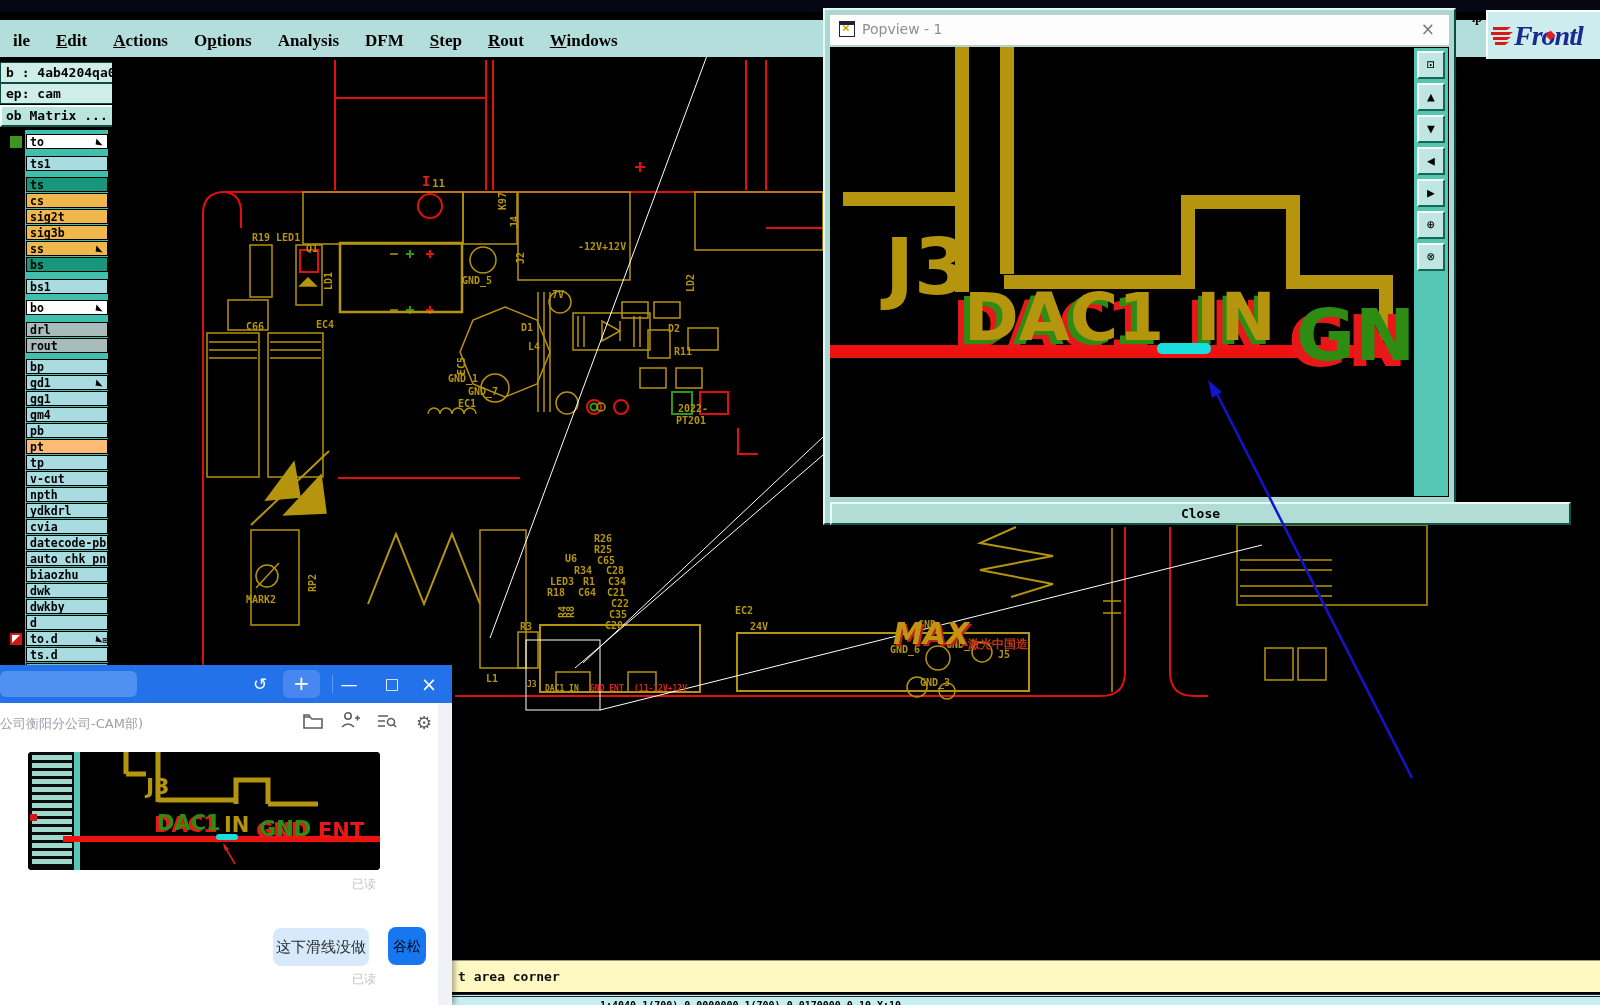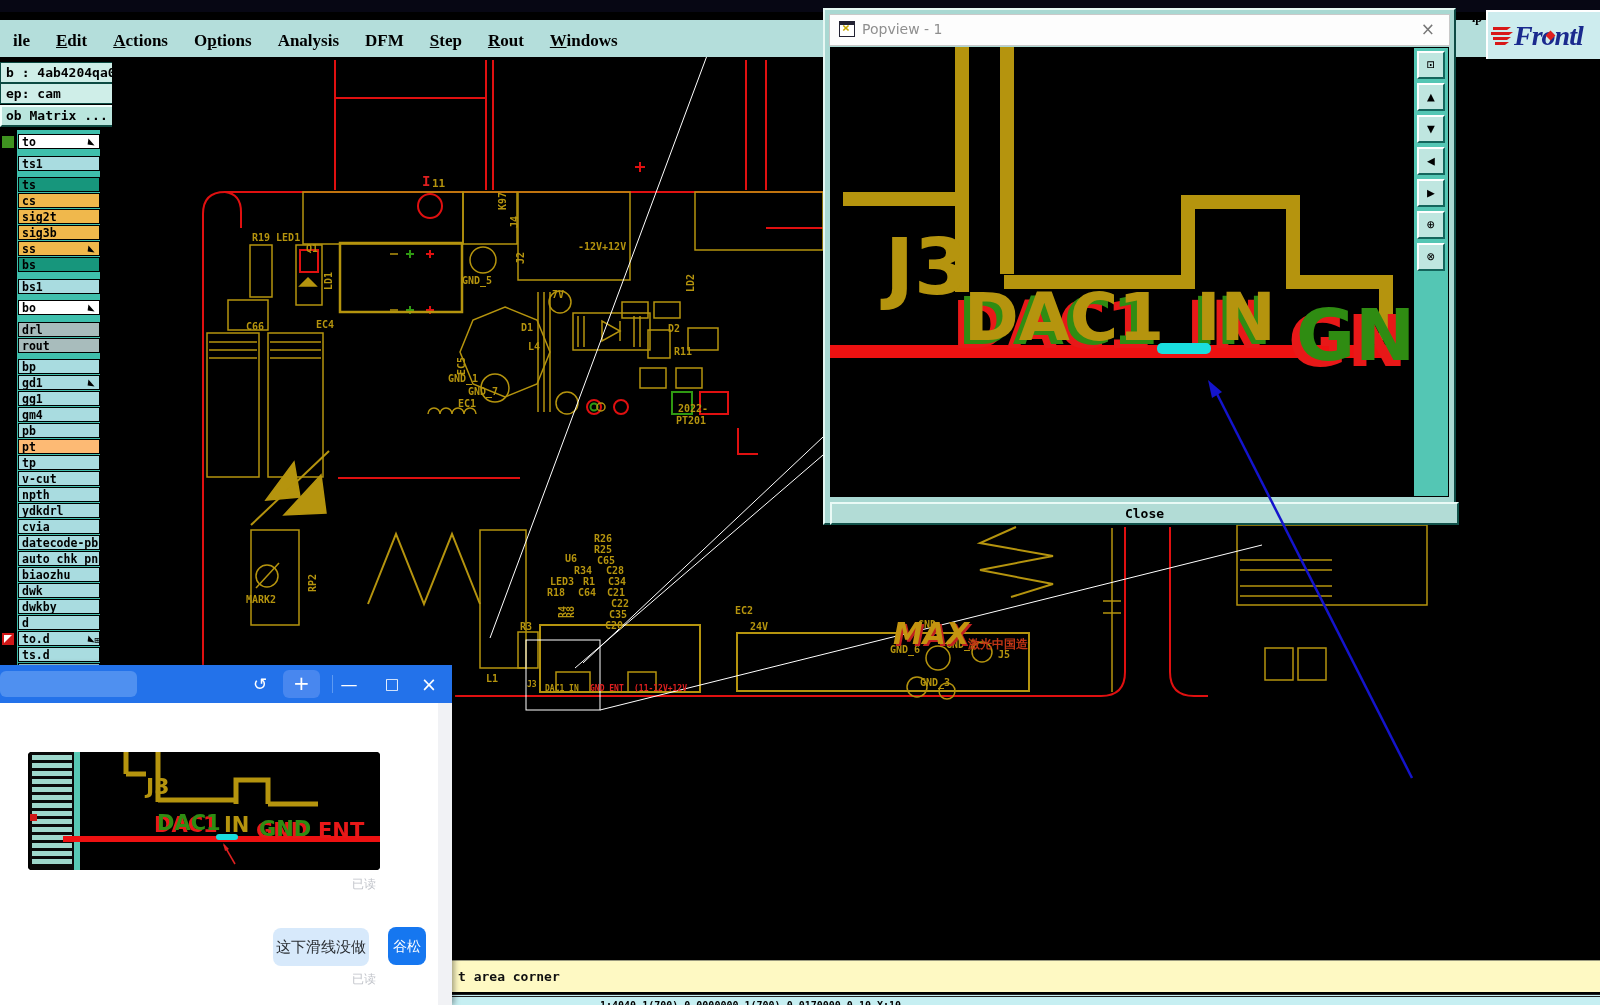--- a/index.html
+++ b/index.html
@@ -25,21 +25,21 @@
   
   #job-panel{left:0;top:57px;width:420px;height:73px;background:#000;z-index:1;}
   .job-box{position:absolute;left:0;width:128px;height:21px;background:#cfeee8;border:1px solid #0c4a42;
            font-size:13px;font-weight:bold;color:#000;line-height:20px;padding-left:5px;box-sizing:border-box;}
   #matrix-btn{position:absolute;left:0;top:48px;width:126px;height:22px;background:#b9e5dd;
       border-top:2px solid #f2fffc;border-left:2px solid #f2fffc;border-right:2px solid #114c44;
       border-bottom:2px solid #114c44;font-size:13px;font-weight:bold;line-height:18px;padding-left:4px;
       box-sizing:border-box;cursor:pointer;}
 
   
-  #sidebar{left:0;top:130px;width:100px;height:830px;background:#3fbfac;z-index:1;}
+  #sidebar{left:8px;top:130px;width:100px;height:830px;background:#3fbfac;z-index:1;}
   #sidebar .swcol{position:absolute;left:0;top:0;width:17px;height:100%;background:#000;}
   #layer-list{position:absolute;left:0;top:4px;width:112px;}
   .layer-row{position:relative;height:15.5px;margin-bottom:0.5px;}
   .layer-row.gap{margin-bottom:6px;}
   .layer-sw{position:absolute;left:2px;top:2px;width:12px;height:12px;background:#000;}
   .layer-btn{position:absolute;left:18px;top:0;width:82px;height:15px;border:1px solid #000;
       font-size:11.5px;font-weight:bold;color:#000;line-height:14px;padding-left:3px;box-sizing:border-box;
       overflow:hidden;white-space:nowrap;cursor:pointer;}
   .layer-arrow{position:absolute;right:4px;top:4px;width:0;height:0;
       border-left:7px solid #000;border-top:6px solid transparent;transform:rotate(8deg);}
@@ -64,21 +64,21 @@
   #pop-icon:after{content:"×";position:absolute;left:2px;top:-2px;font-size:13px;font-weight:bold;color:#c8a800;}
   #pop-close-x{position:absolute;right:14px;top:4px;font-size:17px;color:#777;cursor:pointer;
       font-family:"DejaVu Sans",sans-serif;}
   #pop-canvas{position:absolute;left:5px;top:37px;width:583px;height:450px;background:#000;overflow:hidden;}
   #pop-toolcol{position:absolute;left:588px;top:37px;width:36px;height:450px;background:#54c6b4;
       border:1px solid #000;box-sizing:border-box;}
   .pop-tool{width:28px;height:28px;margin:3px auto 4px auto;background:#bfe6e0;
       border-top:2px solid #fff;border-left:2px solid #fff;border-right:2px solid #14655c;
       border-bottom:2px solid #14655c;box-sizing:border-box;text-align:center;line-height:23px;
       font-size:13px;color:#000;cursor:pointer;}
-  #pop-closebar{position:absolute;left:5px;top:492px;width:629px;height:23px;background:#b2dcd6;
+  #pop-closebar{position:absolute;left:5px;top:492px;width:741px;height:23px;background:#b2dcd6;
       border-top:2px solid #eafaf6;border-left:2px solid #eafaf6;border-right:2px solid #11524a;
       border-bottom:2px solid #11524a;box-sizing:border-box;text-align:center;
       font-size:13px;font-weight:bold;line-height:19px;cursor:pointer;}
 
   
   #statusbar{left:0;top:960px;width:1600px;height:31px;background:#fef9c3;border-top:1px solid #9a9a80;z-index:2;}
   #status-text{position:absolute;left:458px;top:8px;font-size:13px;font-weight:bold;color:#101010;}
   #coordbar{left:0;top:994px;width:1600px;height:11px;background:#c6eff2;border-top:3px double #222;
       overflow:hidden;z-index:2;}
   #coord-text{position:absolute;left:600px;top:3px;font-size:10px;font-weight:bold;color:#000;}
@@ -98,21 +98,21 @@
   .chat-ico{position:absolute;top:8px;width:24px;height:24px;color:#5a5f66;cursor:pointer;
       text-align:center;line-height:24px;font-size:17px;}
   #chat-body{position:absolute;left:0;top:78px;width:438px;height:262px;background:#fff;}
   #chat-scroll{position:absolute;left:438px;top:38px;width:14px;height:302px;background:#f1f2f5;}
   #thumb{position:absolute;left:28px;top:9px;width:352px;height:118px;border-radius:4px;overflow:hidden;
       background:#000;cursor:pointer;}
   .read{position:absolute;font-size:12px;color:#c0c3c9;}
   #bubble{position:absolute;left:273px;top:185px;width:96px;height:38px;background:#d7e9fb;border-radius:8px;
       font-size:15px;color:#2a2e33;text-align:center;line-height:38px;cursor:default;}
   #avatar{position:absolute;left:388px;top:184px;width:38px;height:38px;background:#1677f0;border-radius:8px;
-      color:#ffffff;font-size:14px;text-align:center;line-height:38px;cursor:pointer;}
+      color:#000000;font-size:14px;text-align:center;line-height:38px;cursor:pointer;}
 
   #arrow-overlay{left:0;top:0;width:1600px;height:1005px;z-index:30;pointer-events:none;}
   svg text{user-select:none;}
 </style>
 </head>
 <body>
 
 <div class="abs" id="titlestrip"></div>
 
 <div class="abs" id="menubar"><div class="menu-item">ile</div><div class="menu-item"><u>E</u>dit</div><div class="menu-item"><u>A</u>ctions</div><div class="menu-item">O<u>p</u>tions</div><div class="menu-item">Analysis</div><div class="menu-item">DFM</div><div class="menu-item"><u>S</u>tep</div><div class="menu-item"><u>R</u>out</div><div class="menu-item"><u>W</u>indows</div></div>
@@ -478,20 +478,42 @@
 <div class="abs" id="chat">
   <div id="chat-titlebar">
     <div id="chat-pill"></div>
     <div class="chat-tb-ico" style="left:247px;">↺</div>
     <div id="chat-plus">+</div>
     <div id="chat-divider"></div>
     <div class="chat-tb-ico" style="left:336px;">—</div>
     <div class="chat-tb-ico" style="left:379px;font-size:15px;">□</div>
     <div class="chat-tb-ico" style="left:416px;font-size:19px;">×</div>
   </div>
+  <div id="chat-toolrow">
+    <div id="chat-group">公司衡阳分公司-CAM部)</div>
+    <div class="chat-ico" style="left:301px;">
+      <svg width="20" height="16" viewBox="0 0 20 16">
+          <path d="M1,4 h6 l2,2 h10 v9 h-18 z M1,4 v-2 h5 l1,2" fill="none" stroke="#5a5f66" stroke-width="1.6"></path>
+        </svg>
+    </div>
+    <div class="chat-ico" style="left:338px;">
+      <svg width="20" height="18" viewBox="0 0 20 18">
+          <circle cx="8" cy="5" r="3.2" fill="none" stroke="#5a5f66" stroke-width="1.6"></circle>
+      <path d="M2,16 q6,-6 12,0 M15,7 h5 M17.5,4.5 v5" fill="none" stroke="#5a5f66" stroke-width="1.6"></path>
+        </svg>
+    </div>
+    <div class="chat-ico" style="left:375px;">
+      <svg width="20" height="16" viewBox="0 0 20 16">
+          <path d="M1,3 h10 M1,8 h7 M1,13 h7" stroke="#5a5f66" stroke-width="1.6"></path>
+      <circle cx="14" cy="9" r="3.5" fill="none" stroke="#5a5f66" stroke-width="1.6"></circle>
+      <path d="M16.5,11.5 L19,14" stroke="#5a5f66" stroke-width="1.6"></path>
+        </svg>
+    </div>
+    <div class="chat-ico" style="left:412px;font-size:18px;">⚙</div>
+  </div>
   <div id="chat-body">
     <div id="thumb">
       <svg width="352" height="118" viewBox="0 0 352 118">
         <rect x="0" y="0" width="352" height="118" fill="#000"></rect>
         <rect x="2" y="0" width="44" height="118" fill="#0a0a0a"></rect>
         <g fill="#9fd8cc">
           <rect x="4" y="3" width="40" height="5"></rect>
             <rect x="4" y="11" width="40" height="5"></rect>
           <rect x="4" y="19" width="40" height="5"></rect>
             <rect x="4" y="27" width="40" height="5"></rect>

